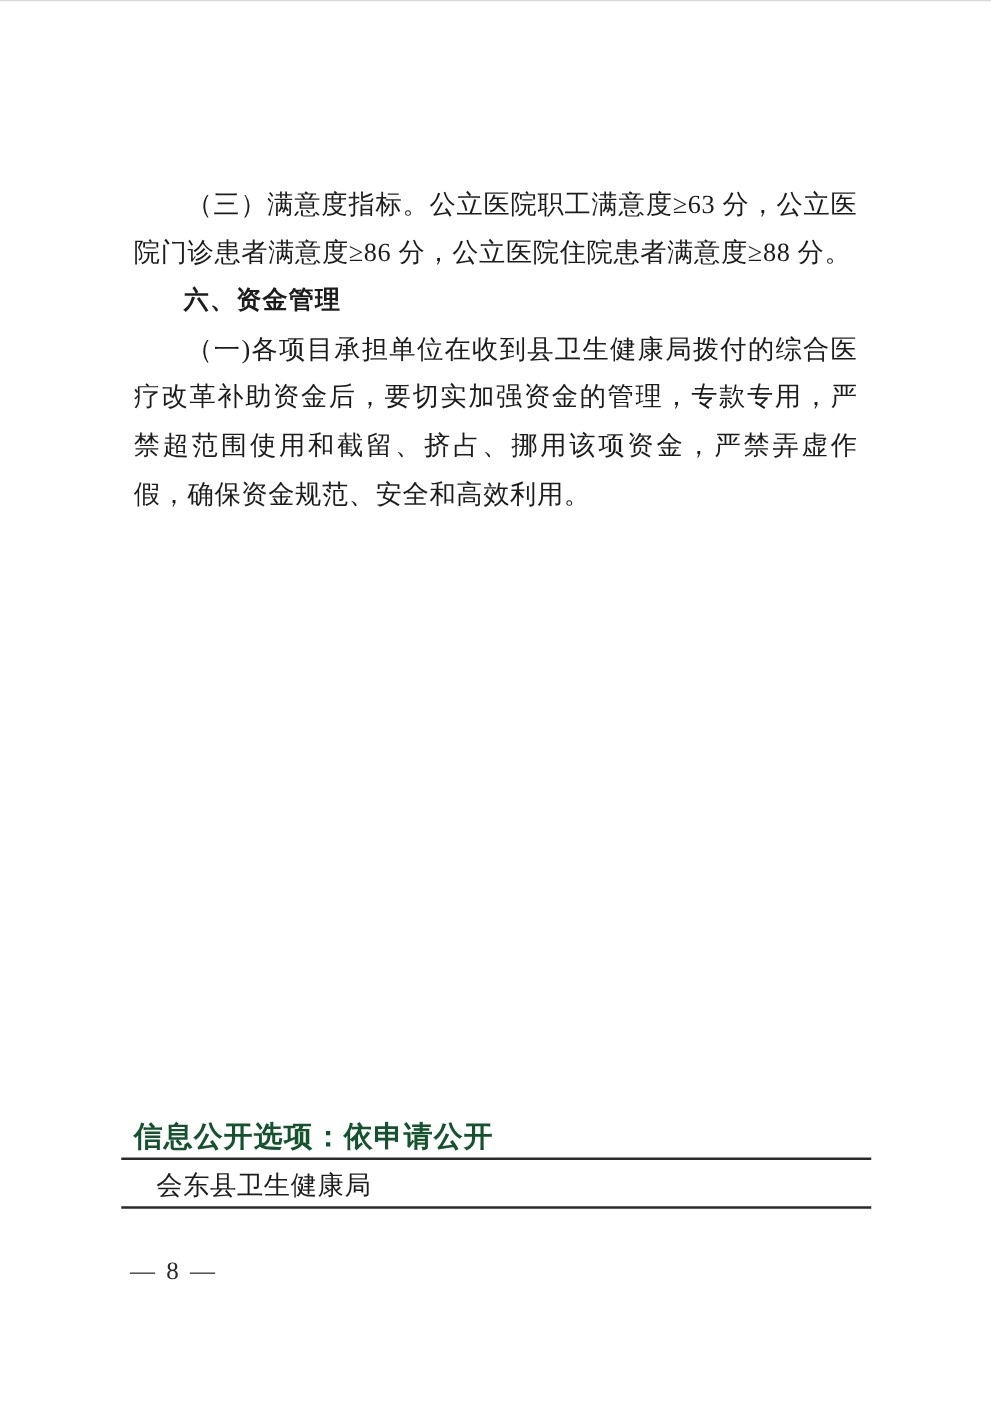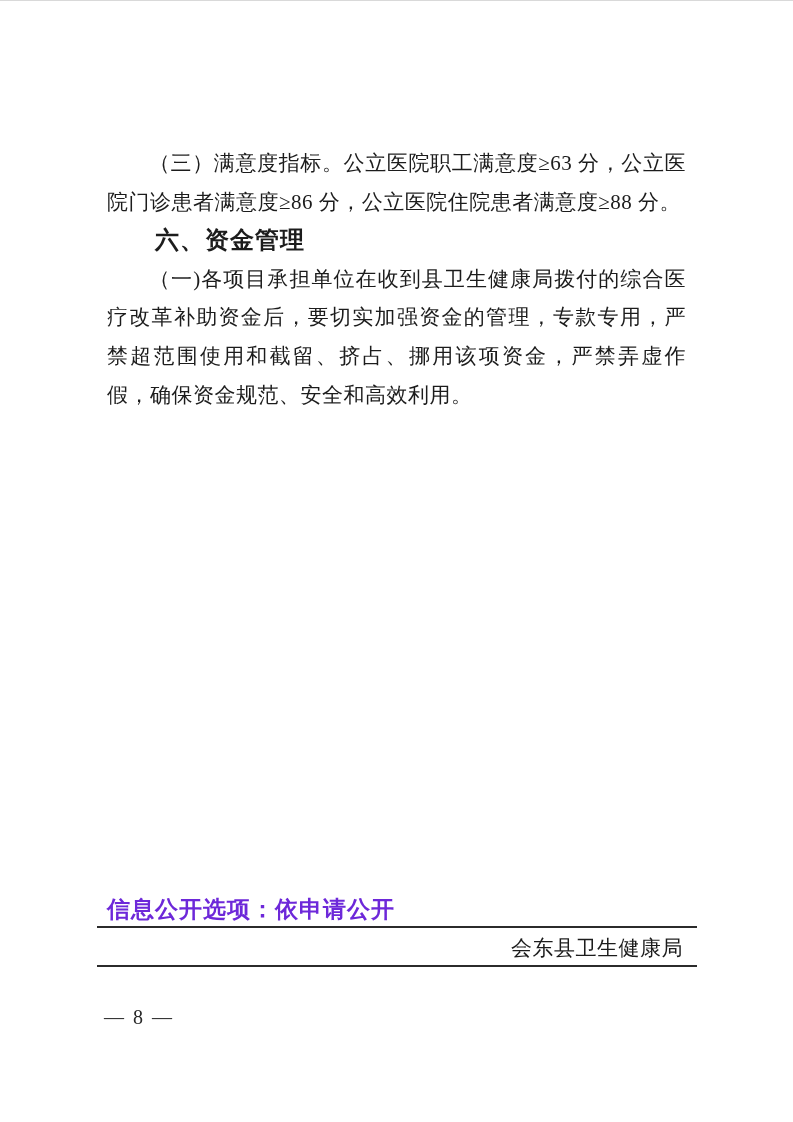--- a/index.html
+++ b/index.html
@@ -33,56 +33,56 @@
     margin: 0;
   }
   .body-text p.indent {
     text-indent: 2em;
   }
   .section-heading {
     margin: 0;
     text-indent: 2em;
     font-family: "Liberation Sans", "DejaVu Sans", sans-serif;
     font-weight: bold;
-    font-size: 24px;
+    font-size: 20px;
     line-height: 38.6px;
     letter-spacing: 1px;
   }
   
   .disclosure-line {
     position: absolute;
     top: 893px;
     left: 107px;
     width: 579px;
     font-family: "Liberation Sans", "DejaVu Sans", sans-serif;
     font-weight: bold;
     font-size: 23px;
     line-height: 30px;
     letter-spacing: 1px;
-    color: #6d28d9;
+    color: #14532d;
   }
   .rule {
     position: absolute;
     left: 97px;
     width: 600px;
     height: 2px;
     background: #2b2b2b;
   }
   .rule.rule-top    { top: 925px; }
   .rule.rule-bottom { top: 964px; }
   .colophon-row {
     position: absolute;
     top: 934px;
     left: 97px;
     width: 600px;
     box-sizing: border-box;
     padding-left: 28px;
     padding-right: 14px;
     display: flex;
-    justify-content: flex-end;
+    justify-content: space-between;
     align-items: baseline;
     font-size: 21px;
     line-height: 27px;
     letter-spacing: 0.5px;
   }
   .page-number {
     position: absolute;
     top: 1004px;
     left: 104px;
     font-size: 20px;

